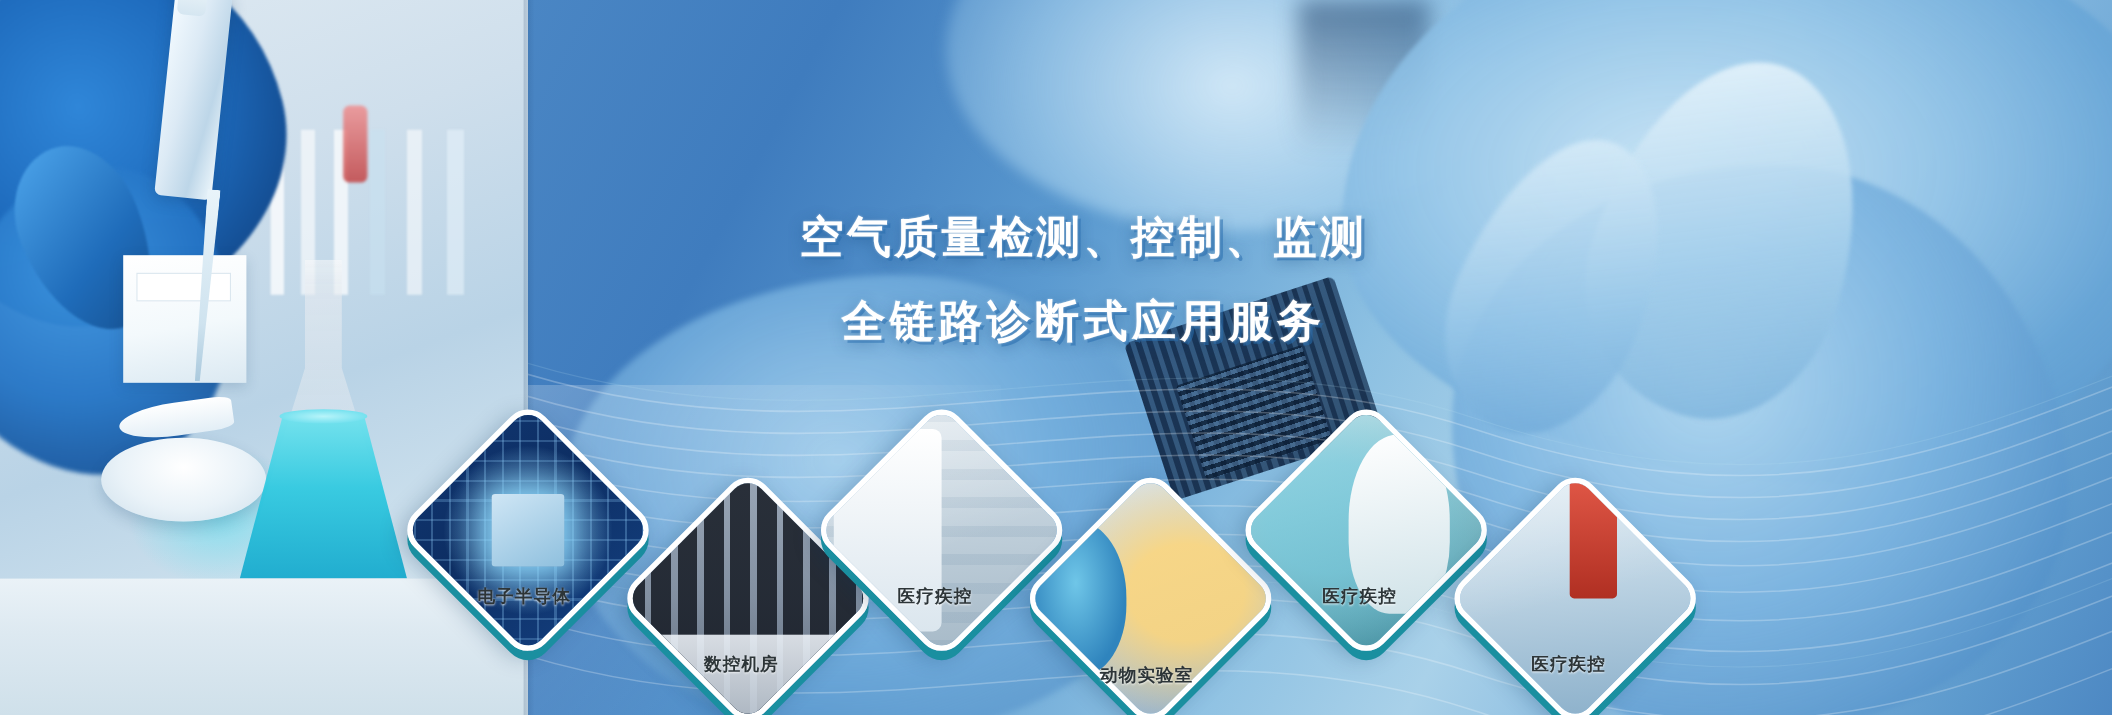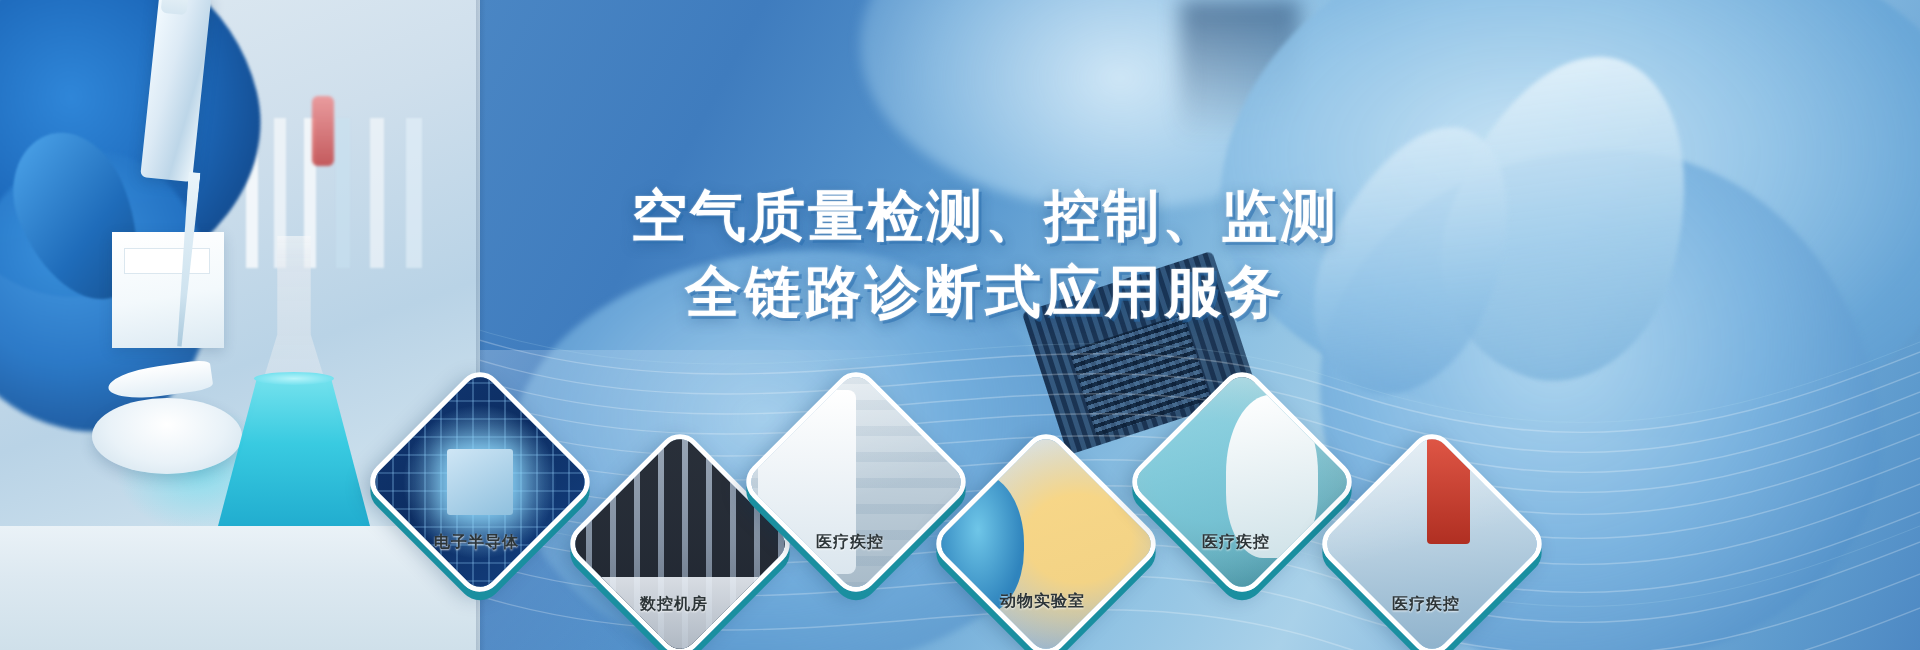--- a/index.html
+++ b/index.html
@@ -208,21 +208,21 @@
     color:#ffffff;
     font-size:26px; font-weight:bold; letter-spacing:2px;
     white-space:nowrap;
     text-shadow:0 1px 2px rgba(10,60,100,.35);
     box-shadow:0 2px 10px rgba(12,70,120,.22);
   }
   .headline{
     position:absolute; left:560px; top:178px; width:850px;
     text-align:center;
     color:#ffffff;
-    font-size:56px; font-weight:bold; line-height:76px;
+    font-size:40px; font-weight:bold; line-height:76px;
     letter-spacing:3px;
     white-space:nowrap;
     text-shadow:
       0 0 2px rgba(255,255,255,.5),
       3px 3px 0 rgba(40,110,175,.55),
       0 4px 14px rgba(20,70,125,.45);
   }
   .headline .ln{ display:block; }
   .headline .ln2{ letter-spacing:4px; }
 
@@ -410,21 +410,21 @@
     <div class="card-label" style="left:640px; top:566px;text-align:right;">数控机房</div>
 
     <div class="card" style="left:772px; top:370px;">
       <div class="inner art-pharma"></div>
     </div>
     <div class="card-label" style="left:816px; top:504px;">医疗疾控</div>
 
     <div class="card" style="left:962px; top:432px;">
       <div class="inner art-animal"></div>
     </div>
-    <div class="card-label" style="left:1000px; top:563px;">动物实验室</div>
+    <div class="card-label" style="left:1000px; top:576px;">动物实验室</div>
 
     <div class="card" style="left:1158px; top:370px;">
       <div class="inner art-medical"></div>
     </div>
     <div class="card-label" style="left:1202px; top:504px;">医疗疾控</div>
 
     <div class="card" style="left:1348px; top:432px;">
       <div class="inner art-research"></div>
     </div>
     <div class="card-label" style="left:1392px; top:566px;">医疗疾控</div>

